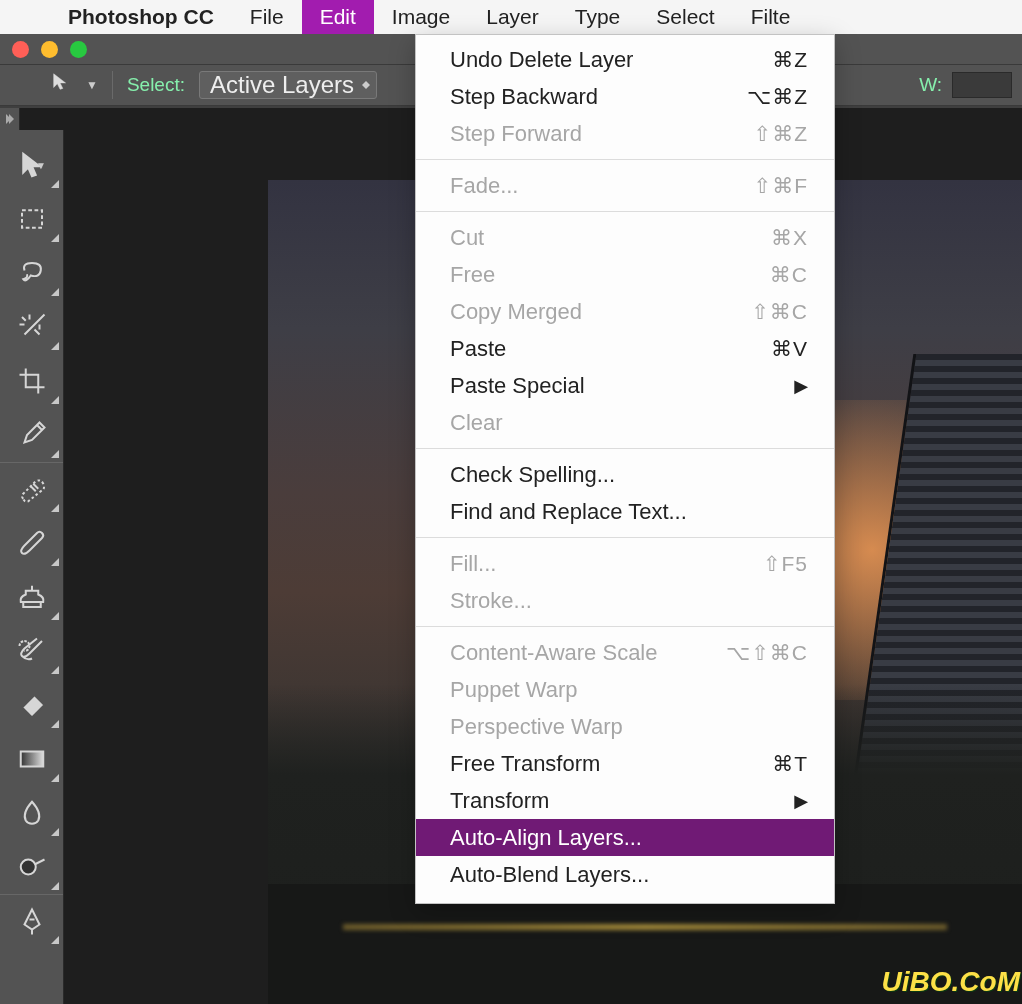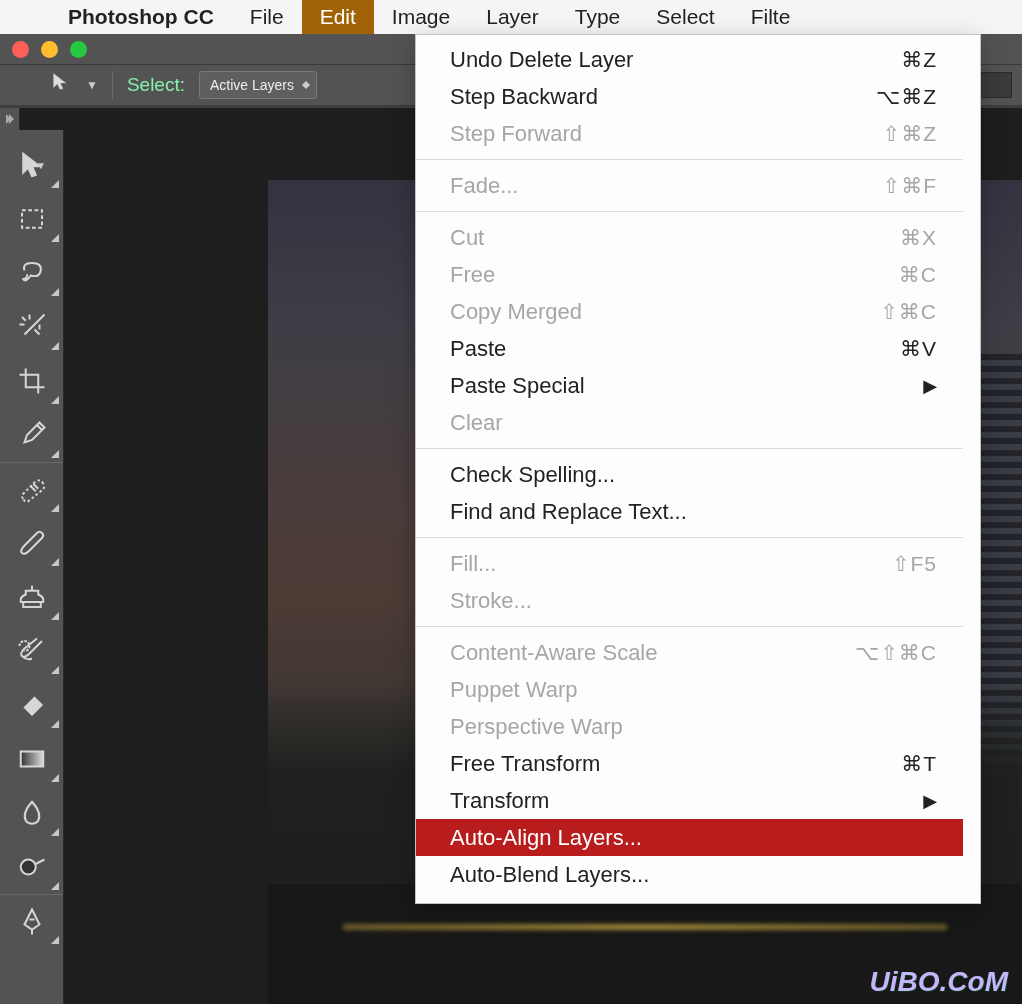--- a/index.html
+++ b/index.html
@@ -7,36 +7,36 @@
   body { background: #1a1a1a; position: relative; }
 
   
   .menubar {
     height: 34px; background: #f5f5f5; display: flex; align-items: center;
     font-size: 21px; color: #222; position: relative; z-index: 5;
   }
   .apple-logo { width: 50px; display:flex; align-items:center; justify-content:center; font-size: 25px; }
   .mb-item { padding: 0 18px; height: 34px; display:flex; align-items:center; }
   .mb-app { font-weight: 600; }
-  .mb-active { background: #a16207; color: #fff; }
+  .mb-active { background: #a21caf; color: #fff; }
 
   
   .window { position: absolute; top: 34px; left: 0; right: 0; bottom: 0; background: #535353; }
   .titlebar { height: 30px; background: #535353; display:flex; align-items:center; padding-left: 12px; gap: 12px; }
   .trafficlight { width: 17px; height: 17px; border-radius: 50%; }
   .tl-r { background: #ff5f57; } .tl-y { background: #ffbd2e; } .tl-g { background: #28c940; }
 
   .optionsbar {
     height: 42px; background: #535353; display:flex; align-items:center; gap: 14px;
     padding-left: 50px; font-size: 19px; color: #ddd; border-top: 1px solid #3a3a3a; border-bottom: 1px solid #3a3a3a;
   }
   .move-icon { font-size: 20px; color:#ddd; transform: translateY(-1px); }
   .ob-sep { height: 28px; width: 1px; background: #6a6a6a; }
   .ob-label { color: #86efac; }
-  .ob-select { background: #5f5f5f; border: 1px solid #797979; border-radius: 3px; height: 28px; padding: 0 22px 0 10px; display:flex; align-items:center; color: #eee; font-size: 14px; position:relative;}
+  .ob-select { background: #5f5f5f; border: 1px solid #797979; border-radius: 3px; height: 28px; padding: 0 22px 0 10px; display:flex; align-items:center; color: #eee; font-size: 24px; position:relative;}
   .ob-select::after { content: ""; position:absolute; right:6px; top:5px; width:0;height:0;border:4px solid transparent;border-bottom-color:#ccc;}
   .ob-select::before { content: ""; position:absolute; right:6px; bottom:5px; width:0;height:0;border:4px solid transparent;border-top-color:#ccc;}
   .ob-right { margin-left:auto; display:flex; align-items:center; gap:10px; padding-right:10px; }
   .ob-w-input { background:#3a3a3a; border:1px solid #2a2a2a; height:26px; width:60px; }
 
   .tabbar { height: 36px; background: #3f3f3f; display:flex; align-items:center; padding-left: 90px; font-size: 19px; color: #c9c9c9; }
   .tab { display:flex; align-items:center; gap: 10px; }
   .tab-close { font-size: 18px; color:#bbb; }
   .tabbar-right { margin-left:auto; padding-right:6px; font-size:19px; color:#c9c9c9;}
 
@@ -57,33 +57,33 @@
   .tool.sep { border-top: 1px solid #676767; }
 
   
   .canvas { position:absolute; left:268px; top:180px; width:754px; height:824px; overflow:hidden;}
   .sky { position:absolute; inset:0; background: linear-gradient(180deg,#333341 0%, #3e3e46 18%, #4a3d3c 38%, #4d3c36 50%, #2d2f2e 80%);}
   .glow { position:absolute; right:-50px; top:220px; width:400px; height:300px; background: radial-gradient(circle,#d68b50 0%, rgba(214,139,80,0.15) 60%, transparent 75%); }
   .city { position:absolute; left:0; right:0; bottom:60px; height:260px; background: linear-gradient(180deg, transparent 0%, #1f211f 35%, #1d1f1d 100%);}
   .building { position:absolute; right:0; bottom:0; width:200px; height:650px; background: repeating-linear-gradient(180deg,#22242a 0 6px,#393c44 6px 12px); transform: skewX(-8deg); transform-origin: bottom right; border-left: 3px solid #121316;}
   .road { position:absolute; left:0; right:0; bottom:0; height:120px; background: #171817;}
   .road::before{content:"";position:absolute;left:10%;right:10%;top:40px;height:6px;background:linear-gradient(90deg,#6a5a2a,#a48b3a,#6a5a2a);filter:blur(2px);}
-  .wm1 { position:absolute; right:14px; bottom:6px; color:#c4b5fd; font-weight:bold; font-size:28px; text-shadow:1px 1px 0 #0a3a12; font-style:italic;}
+  .wm1 { position:absolute; right:2px; bottom:6px; color:#fde047; font-weight:bold; font-size:28px; text-shadow:1px 1px 0 #0a3a12; font-style:italic;}
 
   
   .menu {
-    position:absolute; left:415px; top:34px; width:566px; background:#fdfdfd;
+    position:absolute; left:415px; top:34px; width:420px; background:#fdfdfd;
     border: 1px solid #c3c3c3; box-shadow: 0 8px 24px rgba(0,0,0,0.25);
-    z-index: 20; padding: 6px 17px 10px 0;
+    z-index: 20; padding: 6px 0 10px 0;
   }
   .mi { height: 37px; display:flex; align-items:center; padding: 0 26px 0 34px; font-size: 22px; color:#222; }
   .mi.dis { color: #a6a6a6; }
   .mi .sc { margin-left:auto; font-size:21px; letter-spacing:1px;}
   .mi .sub { margin-left:auto; font-size:18px; }
-  .mi.hl { background:#b91c1c; color:#fff; }
+  .mi.hl { background:#701a75; color:#fff; }
   .msep { height:1px; background:#dcdcdc; margin: 7px 0; }
 
 </style>
 </head>
 <body>
 
 <div class="menubar">
   <div class="apple-logo"></div>
   <div class="mb-item mb-app">Photoshop CC</div>
   <div class="mb-item">File</div>

